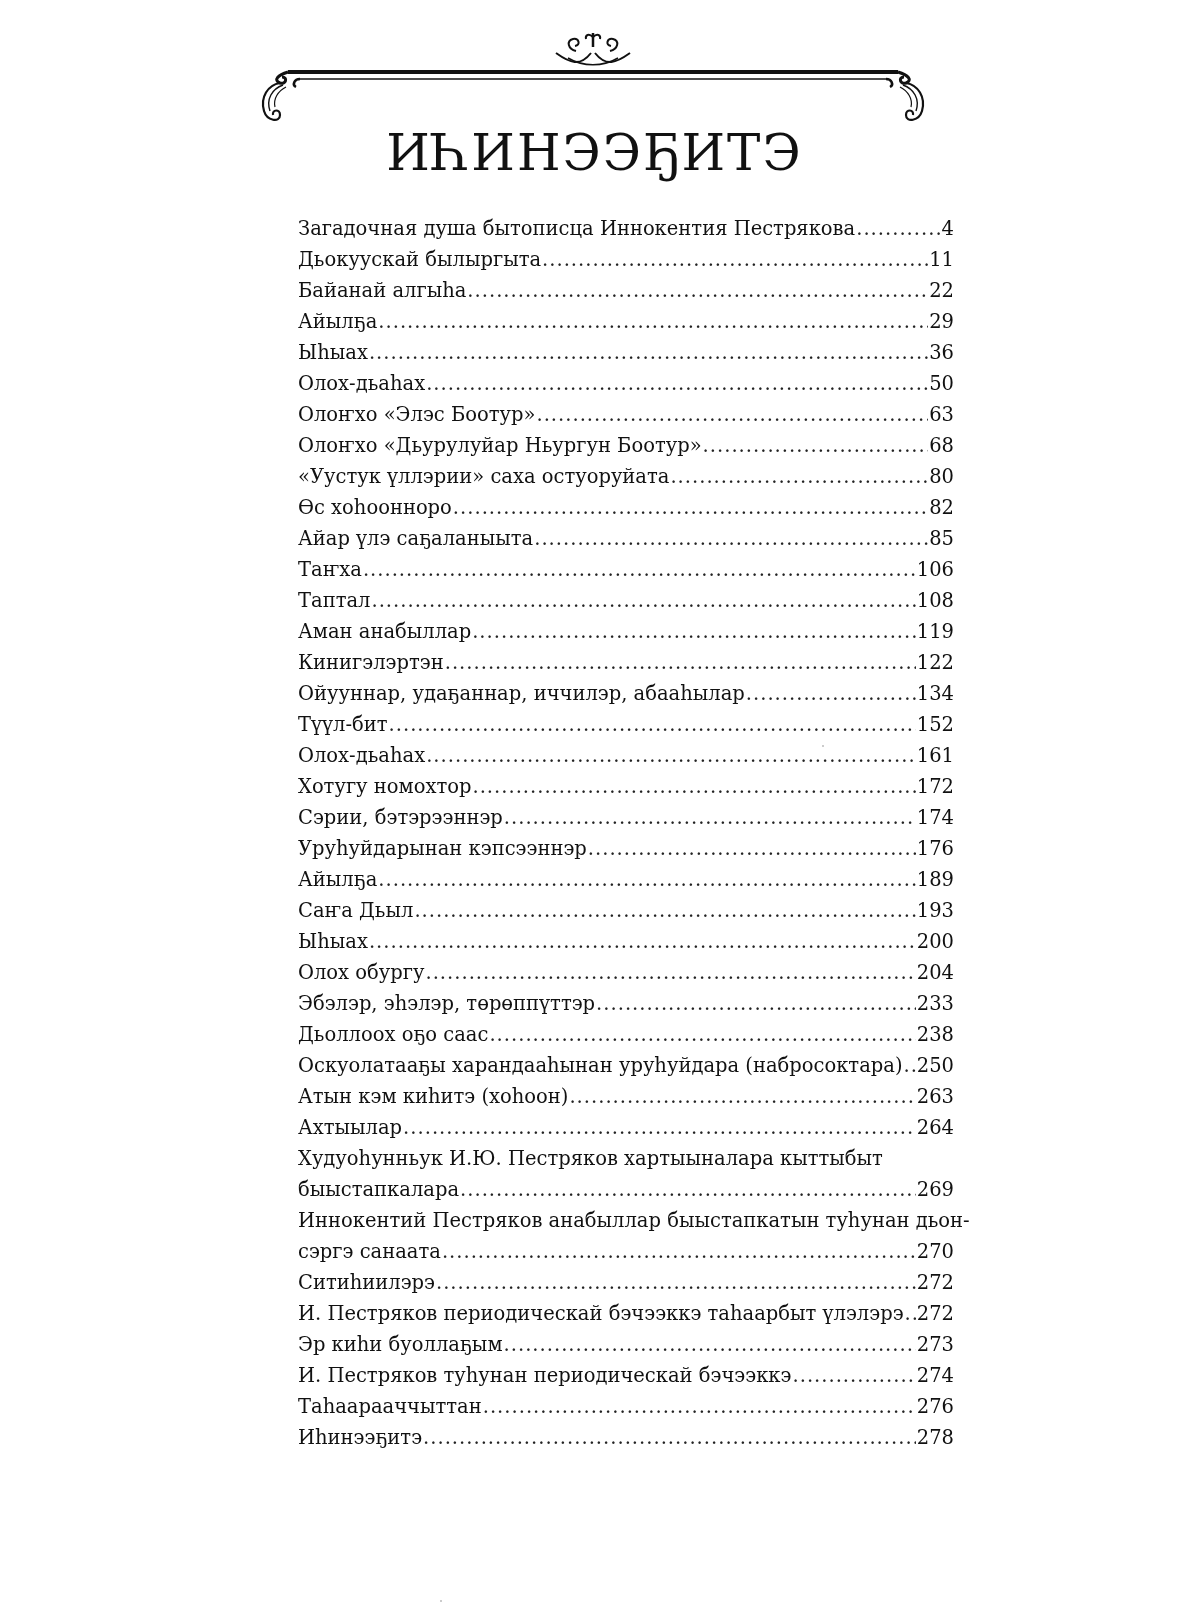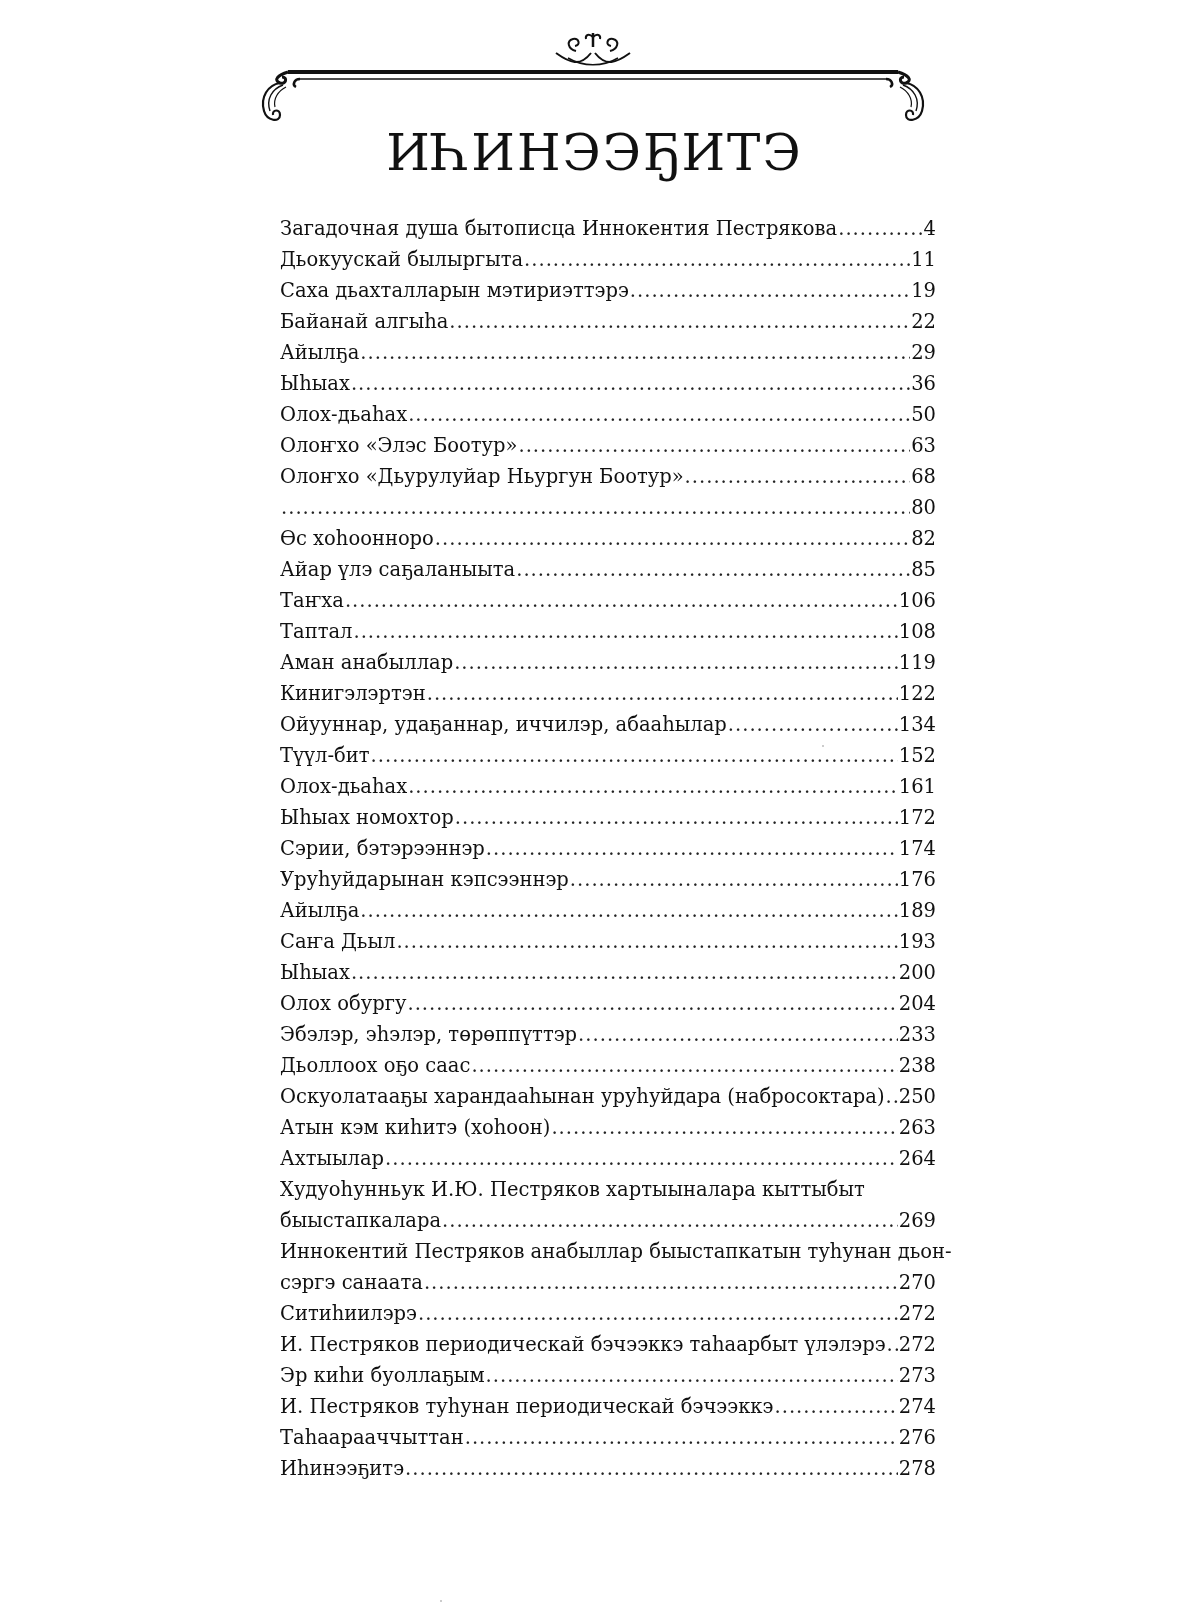--- a/index.html
+++ b/index.html
@@ -31,21 +31,21 @@
       font-family: "DejaVu Serif", "Liberation Serif", serif;
       font-size: 50px;
       font-weight: normal;
       letter-spacing: 2px;
       line-height: 70px;
       margin: 0;
       color: #111111;
     }
     .toc {
       position: absolute;
-      left: 280px;
+      left: 298px;
       top: 213px;
       width: 656px;
       list-style: none;
       margin: 0;
       padding: 0;
       font-size: 19.5px;
     }
     .toc-item {
       display: flex;
       align-items: baseline;
@@ -139,25 +139,20 @@
       <span class="toc-title">Загадочная душа бытописца Иннокентия Пестрякова</span>
       <span class="dots"></span>
       <span class="toc-page">4</span>
     </li>
     <li class="toc-item">
       <span class="toc-title">Дьокуускай былыргыта</span>
       <span class="dots"></span>
       <span class="toc-page">11</span>
     </li>
     <li class="toc-item">
-      <span class="toc-title">Саха дьахталларын мэтириэттэрэ</span>
-      <span class="dots"></span>
-      <span class="toc-page">19</span>
-    </li>
-    <li class="toc-item">
       <span class="toc-title">Байанай алгыһа</span>
       <span class="dots"></span>
       <span class="toc-page">22</span>
     </li>
     <li class="toc-item">
       <span class="toc-title">Айылҕа</span>
       <span class="dots"></span>
       <span class="toc-page">29</span>
     </li>
     <li class="toc-item">
@@ -174,20 +169,21 @@
       <span class="toc-title">Олоҥхо «Элэс Боотур»</span>
       <span class="dots"></span>
       <span class="toc-page">63</span>
     </li>
     <li class="toc-item">
       <span class="toc-title">Олоҥхо «Дьурулуйар Ньургун Боотур»</span>
       <span class="dots"></span>
       <span class="toc-page">68</span>
     </li>
     <li class="toc-item">
+      <span class="toc-title">«Уустук үллэрии» саха остуоруйата</span>
       <span class="dots"></span>
       <span class="toc-page">80</span>
     </li>
     <li class="toc-item">
       <span class="toc-title">Өс хоһооннoро</span>
       <span class="dots"></span>
       <span class="toc-page">82</span>
     </li>
     <li class="toc-item">
       <span class="toc-title">Айар үлэ саҕаланыыта</span>
@@ -223,21 +219,21 @@
       <span class="toc-title">Түүл-бит</span>
       <span class="dots"></span>
       <span class="toc-page">152</span>
     </li>
     <li class="toc-item">
       <span class="toc-title">Олох-дьаһах</span>
       <span class="dots"></span>
       <span class="toc-page">161</span>
     </li>
     <li class="toc-item">
-      <span class="toc-title">Ыһыах номохтор</span>
+      <span class="toc-title">Хотугу номохтор</span>
       <span class="dots"></span>
       <span class="toc-page">172</span>
     </li>
     <li class="toc-item">
       <span class="toc-title">Сэрии, бэтэрээннэр</span>
       <span class="dots"></span>
       <span class="toc-page">174</span>
     </li>
     <li class="toc-item">
       <span class="toc-title">Уруһуйдарынан кэпсээннэр</span>

